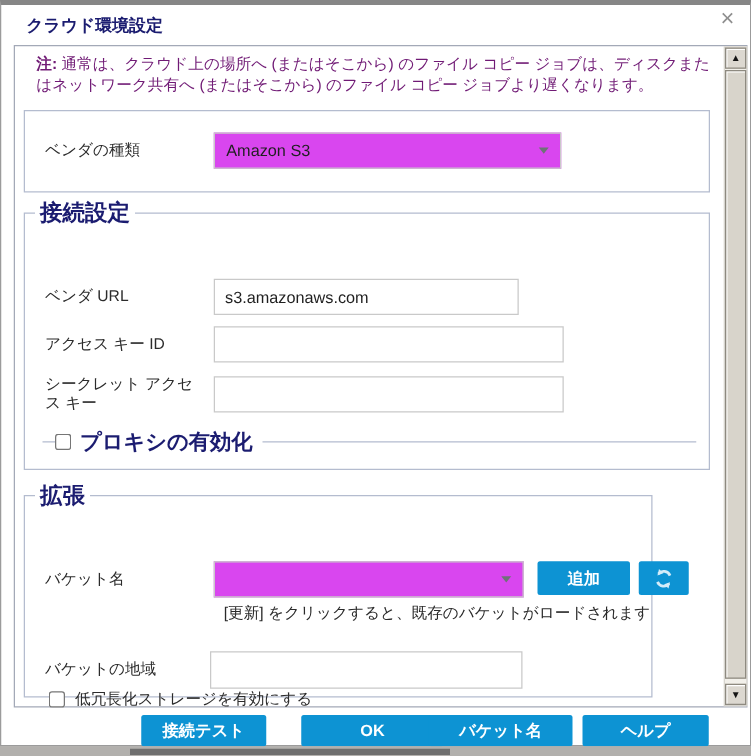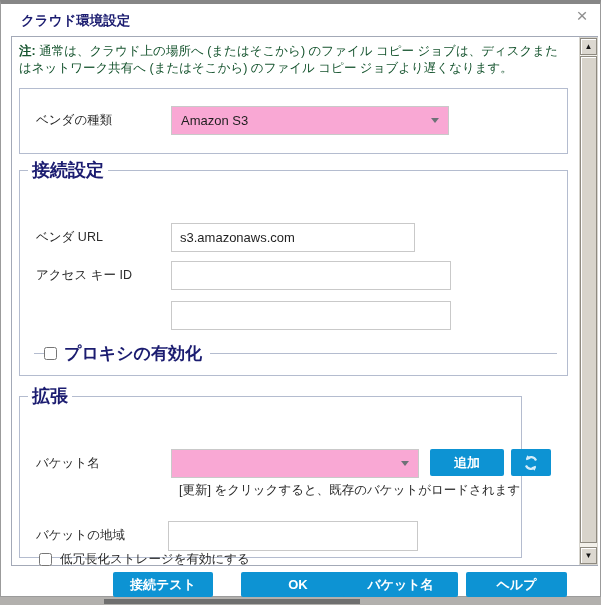--- a/index.html
+++ b/index.html
@@ -22,22 +22,22 @@
   .close-btn {
     position:absolute; right:9px; top:3px; width:18px; height:18px;
     color:#8f8f8f; font-size:19px; line-height:18px; text-align:center;
     cursor:pointer; font-weight:normal;
   }
   .scroll-area {
     position:absolute; left:10px; top:32px; width:587px; height:530px;
     border:1px solid #a3a9b7; background:#fff;
   }
   .note {
-    position:absolute; left:7px; top:6px; width:548px;
-    font-size:12.5px; line-height:17px; color:#14532d;
+    position:absolute; left:17px; top:6px; width:548px;
+    font-size:12.5px; line-height:17px; color:#701a75;
   }
   .note b { font-weight:bold; }
   .groupbox {
     position:absolute; border:1px solid #b4bccf; background:#fff;
   }
   .vendor-box { left:7px; top:51px; width:549px; height:66px; }
   fieldset.groupbox { margin:0; padding:0; }
   fieldset.groupbox legend {
     font-size:18px; font-weight:bold; color:var(--title-navy,#1b1c70);
     margin-left:8px; padding:0 4px;
@@ -46,21 +46,21 @@
   .adv-box  { left:7px; top:347px; width:503px; height:174px; }
   .fld-label {
     position:absolute; left:16px; font-size:12.5px; color:#2b2b2b; line-height:15px;
   }
   .text-input {
     position:absolute; height:29px; border:1px solid #c9c9c9; background:#fff;
     font-family:"Liberation Sans","DejaVu Sans",sans-serif;
     font-size:13px; color:#1f1f1f; padding:0 8px; outline:none;
   }
   .combo {
-    position:absolute; height:29px; border:1px solid #c9c9c9; background:#f9a8d4;
+    position:absolute; height:29px; border:1px solid #c9c9c9; background:#d946ef;
     display:flex; align-items:center; padding:0 24px 0 9px; cursor:default;
   }
   .combo .combo-value { font-size:13px; color:#1f1f1f; }
   .dd-arrow {
     position:absolute; right:9px; top:50%; margin-top:-3px;
     width:0; height:0;
     border-left:4.5px solid transparent; border-right:4.5px solid transparent;
     border-top:5.5px solid #6e7277;
   }
   .chk-row { position:absolute; display:flex; align-items:center; }
@@ -135,20 +135,21 @@
 
     <fieldset class="groupbox conn-box" style="position:absolute;">
       <legend>接続設定</legend>
 
       <div class="fld-label" style="top:48px;">ベンダ URL</div>
       <input class="text-input" style="left: 151px; top: 41px; width: 244px;" type="text" value="s3.amazonaws.com">
 
       <div class="fld-label" style="top:86px;">アクセス キー ID</div>
       <input class="text-input" style="left: 151px; top: 79px; width: 280px;" type="text" value="">
 
+      <div class="fld-label" style="top:118px; width:128px;">シークレット アクセス キー</div>
       <input class="text-input" style="left: 151px; top: 119px; width: 280px;" type="text" value="">
 
       <div class="chk-row" style="left:14px; right:10px; top:160px;">
         <span class="divider-line" style="width:10px;"></span>
         <input type="checkbox" style="">
         <span class="proxy-label">プロキシの有効化</span>
         <span class="divider-line" style="flex:1;"></span>
       </div>
     </fieldset>
 

